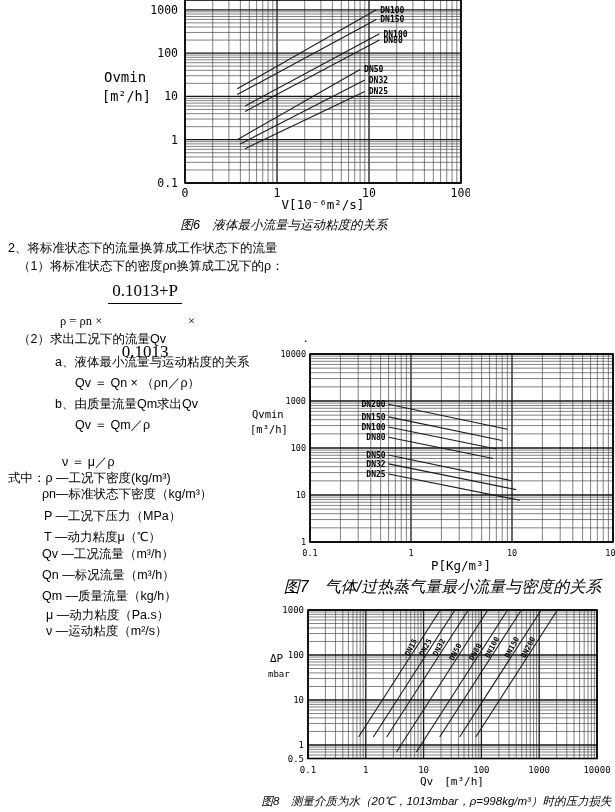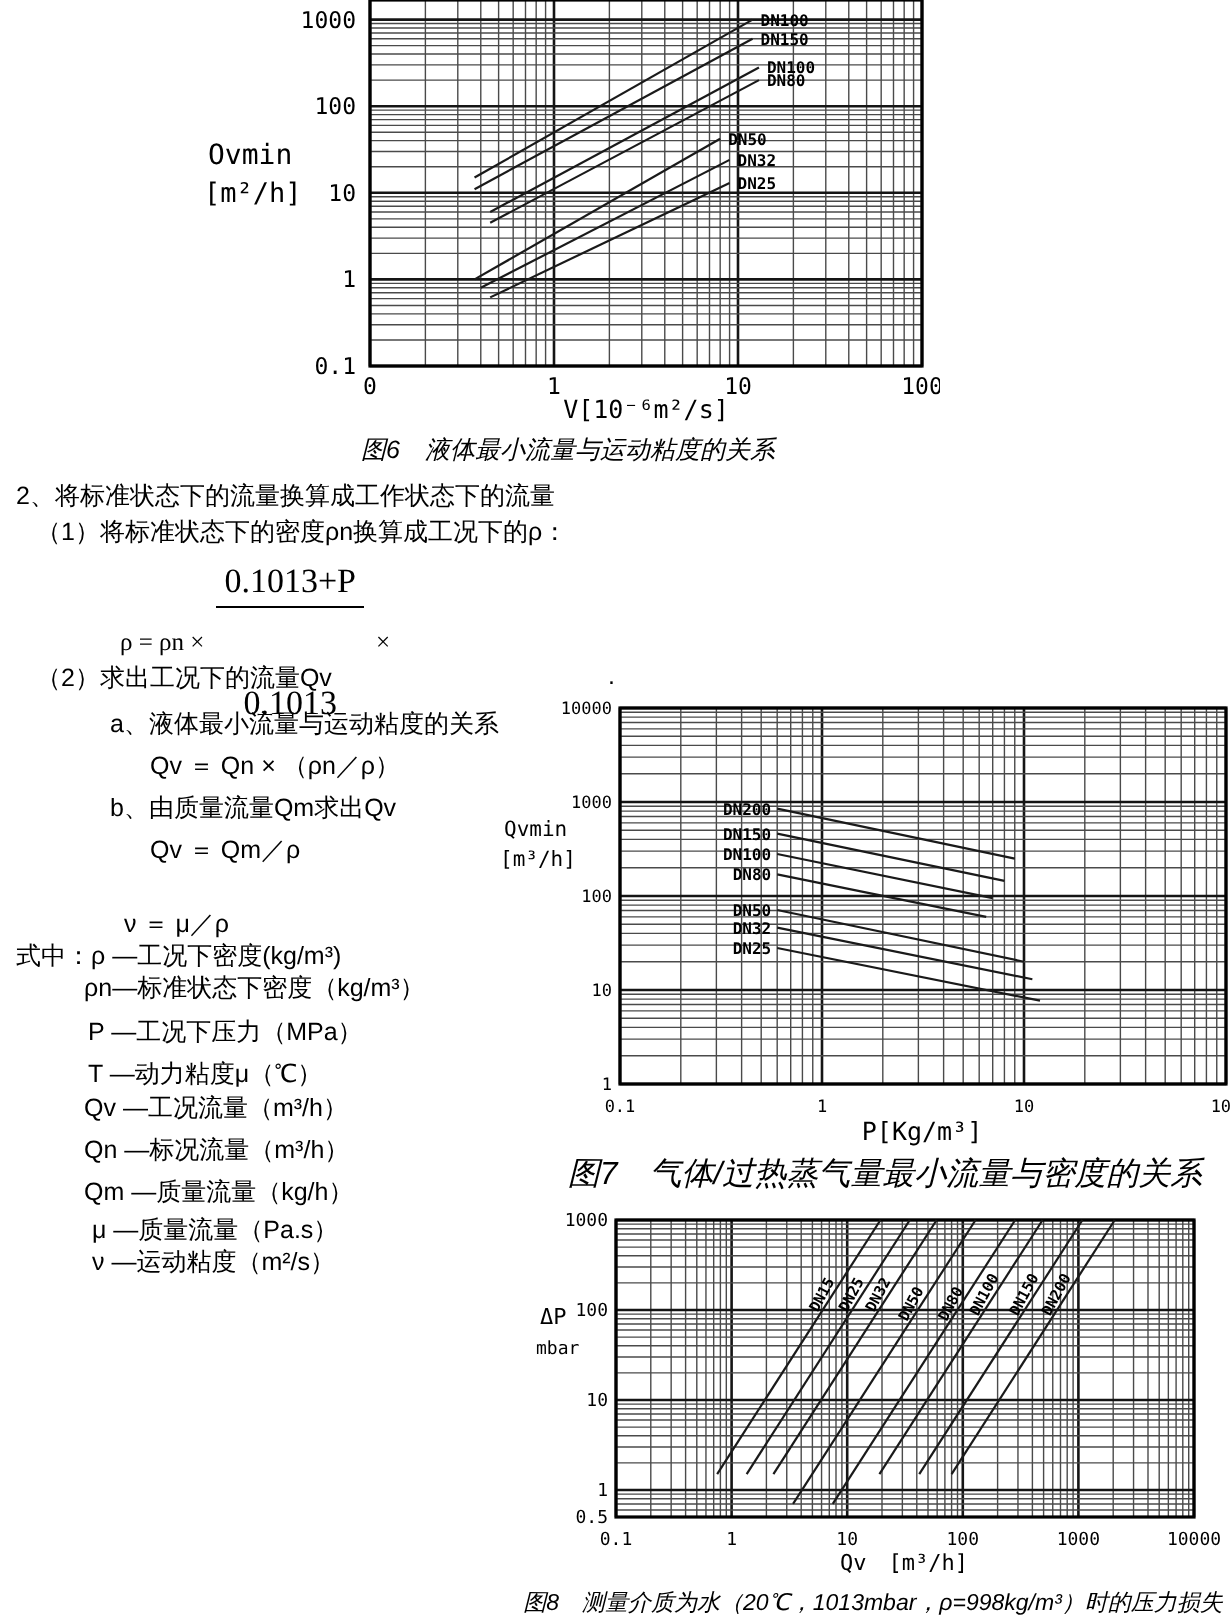--- a/index.html
+++ b/index.html
@@ -134,21 +134,21 @@
   <div class="t" style="left:75px;top:418px">Qv ＝ Qm／ρ</div>
   <div class="t" style="left:62px;top:455px">ν ＝ μ／ρ</div>
   <div class="t" style="left:8px;top:471px">式中：ρ —工况下密度(kg/m³)</div>
 
   <div class="t" style="left:42px;top:487px">ρn—标准状态下密度（kg/m³）</div>
   <div class="t" style="left:44px;top:509px">P —工况下压力（MPa）</div>
   <div class="t" style="left:44px;top:530px">T —动力粘度μ（℃）</div>
   <div class="t" style="left:42px;top:547px">Qv —工况流量（m³/h）</div>
   <div class="t" style="left:42px;top:568px">Qn —标况流量（m³/h）</div>
   <div class="t" style="left:42px;top:589px">Qm —质量流量（kg/h）</div>
-  <div class="t" style="left:46px;top:608px">μ —质量流量（Pa.s）</div>
+  <div class="t" style="left:46px;top:608px">μ —动力粘度（Pa.s）</div>
   <div class="t" style="left:46px;top:624px">ν —运动粘度（m²/s）</div>
 
   <svg id="chart7" class="chart" style="left:248px;top:342px" width="367" height="234" viewBox="0 0 367 234">
       <line x1="62" y1="12" x2="62" y2="200" stroke="#151515" stroke-width="1.3"></line>
       <line x1="92.4040295620621" y1="12" x2="92.4040295620621" y2="200" stroke="#4a4a4a" stroke-width="0.7"></line>
       <line x1="110.18924672668591" y1="12" x2="110.18924672668591" y2="200" stroke="#4a4a4a" stroke-width="0.7"></line>
       <line x1="122.8080591241242" y1="12" x2="122.8080591241242" y2="200" stroke="#4a4a4a" stroke-width="0.7"></line>
       <line x1="132.59597043793792" y1="12" x2="132.59597043793792" y2="200" stroke="#4a4a4a" stroke-width="0.7"></line>
       <line x1="140.593276288748" y1="12" x2="140.593276288748" y2="200" stroke="#4a4a4a" stroke-width="0.7"></line>
       <line x1="147.35490204143994" y1="12" x2="147.35490204143994" y2="200" stroke="#4a4a4a" stroke-width="0.7"></line>

